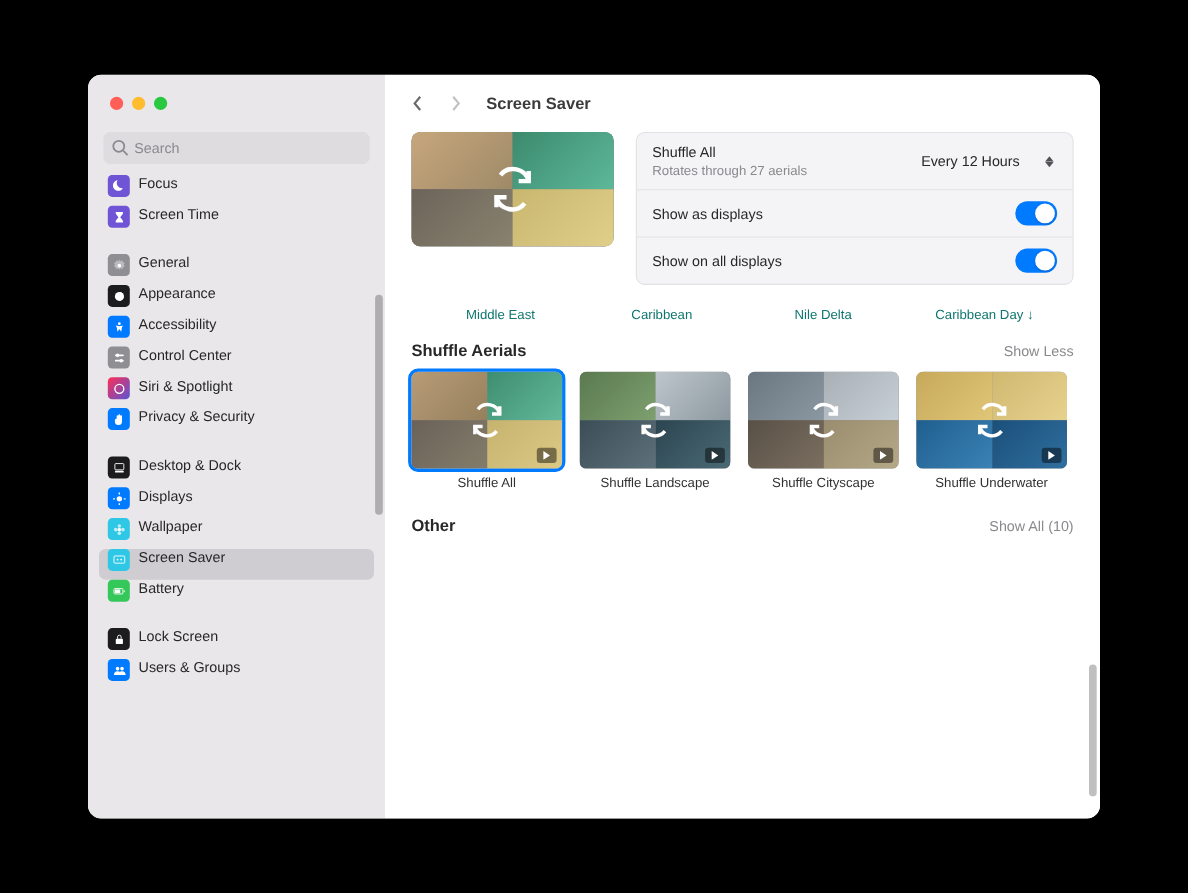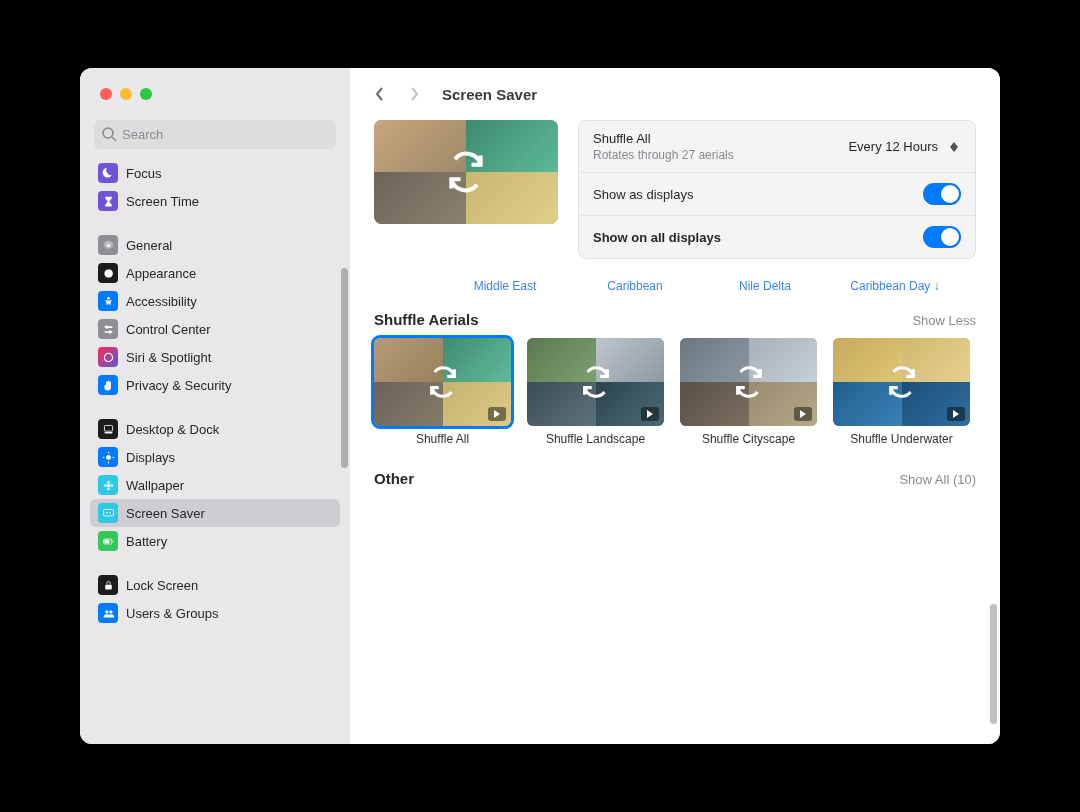--- a/index.html
+++ b/index.html
@@ -11,51 +11,51 @@
 .dot.red { background: #ff5f57; }
 .dot.yellow { background: #febc2e; }
 .dot.green { background: #28c840; }
 .search-wrap { padding: 0 14px 10px 14px; }
 .search { position: relative; }
 .search input { width: 100%; height: 29px; background: #dedcdf; border: none; border-radius: 6px; padding-left: 28px; font-size: 13px; color: #333; outline: none; }
 .search input::placeholder { color: #8a8a8e; }
 .search-icon { position: absolute; left: 7px; top: 6px; width: 16px; height: 16px; color: #8a8a8e; }
 .sidebar-list { flex: 1; overflow-y: auto; padding: 0 10px 10px 10px; }
 .sidebar-group { margin-bottom: 16px; }
-.sidebar-item { display: flex; align-items: center; height: 28px; padding: 0 8px; border-radius: 6px; cursor: default; gap: 8px; }
+.sidebar-item { display: flex; align-items: flex-start; height: 28px; padding: 0 8px; border-radius: 6px; cursor: default; gap: 8px; }
 .sidebar-item.active { background: #cfcdd1; }
 .sidebar-item .icon-box { width: 20px; height: 20px; border-radius: 4px; display: flex; align-items: center; justify-content: center; flex-shrink: 0; }
 .sidebar-item .label { font-size: 13px; color: #272727; }
 .scrollbar-hint { position: absolute; right: 2px; top: 200px; width: 7px; height: 200px; background: rgba(0,0,0,.25); border-radius: 4px; }
 .main { flex: 1; background: #fff; display: flex; flex-direction: column; position: relative; }
 .main-header { height: 52px; display: flex; align-items: center; padding: 0 16px; gap: 6px; }
 .nav-btn { width: 28px; height: 28px; display: flex; align-items: center; justify-content: center; color: #6a6a6e; }
 .nav-btn.disabled { color: #c2c2c6; }
 .page-title { font-size: 15px; font-weight: 700; color: #3b3b3d; margin-left: 8px; }
 .main-scroll { flex: 1; overflow-y: auto; padding: 0 24px 6px 24px; position: relative; }
 .detail-row { display: flex; gap: 20px; margin-bottom: 14px; }
 .preview { width: 184px; height: 104px; border-radius: 8px; background: #777; position: relative; overflow: hidden; flex-shrink: 0; }
 .preview .tile { position: absolute; width: 50%; height: 50%; }
 .preview .t1 { background: linear-gradient(135deg,#c7a67c,#9e8a68); top:0; left:0; }
 .preview .t2 { background: linear-gradient(135deg,#3c8a6e,#5db89a); top:0; right:0; }
 .preview .t3 { background: linear-gradient(135deg,#6c6459,#8a826f); bottom:0; left:0; }
 .preview .t4 { background: linear-gradient(135deg,#c9b770,#e0cf89); bottom:0; right:0; }
 .cycle-icon { position: absolute; top:50%; left:50%; transform: translate(-50%,-50%); width: 44px; height: 44px; color: #fff; }
 .settings-card { flex: 1; background: #f4f3f5; border-radius: 8px; border: 1px solid #e2e1e3; }
 .card-row { display: flex; align-items: center; padding: 10px 14px; border-bottom: 1px solid #e4e3e5; }
-.card-row:last-child { border-bottom: none; font-weight: bold; }
+.card-row:last-child { border-bottom: none; }
 .card-row .left { flex: 1; }
 .card-row .title { font-size: 13px; color: #272727; }
 .card-row .sub { font-size: 12px; color: #8a8a8e; margin-top: 2px; }
-.dropdown { font-size: 13px; color: #272727; display: flex; align-items: center; gap: 9px; }
+.dropdown { font-size: 13px; color: #272727; display: flex; align-items: center; gap: 20px; }
 .stepper { width: 14px; display: flex; flex-direction: column; align-items: center; }
 .stepper svg { width: 8px; height: 5px; color: #525256; }
 .toggle { width: 38px; height: 22px; background: #007aff; border-radius: 11px; position: relative; }
 .toggle .knob { position: absolute; width: 18px; height: 18px; background: #fff; border-radius: 50%; top: 2px; right: 2px; box-shadow: 0 1px 2px rgba(0,0,0,.2); }
-.peek-row { display: flex; justify-content: flex-end; padding: 6px 16px 18px 16px; font-size: 12px; color: #3b82f6; }
+.peek-row { display: flex; justify-content: space-between; padding: 6px 16px 18px 16px; font-size: 12px; color: #0f766e; }
 .peek-row span { width: 130px; text-align: center; }
 .section-head { display: flex; justify-content: space-between; align-items: baseline; margin-bottom: 10px; }
 .section-head h3 { font-size: 15px; font-weight: 700; color: #272727; }
 .section-head .action { font-size: 13px; color: #8a8a8e; }
 .grid { display: flex; flex-wrap: wrap; gap: 16px; margin-bottom: 24px; }
 .tile-item { width: 137px; }
 .thumb { width: 137px; height: 88px; border-radius: 6px; background: #888; position: relative; overflow: hidden; }
 .thumb.selected { outline: 3px solid #007aff; outline-offset: 0; }
 .thumb .q { position: absolute; width: 50%; height: 50%; }
 .thumb .cycle-icon { width: 34px; height: 34px; }

